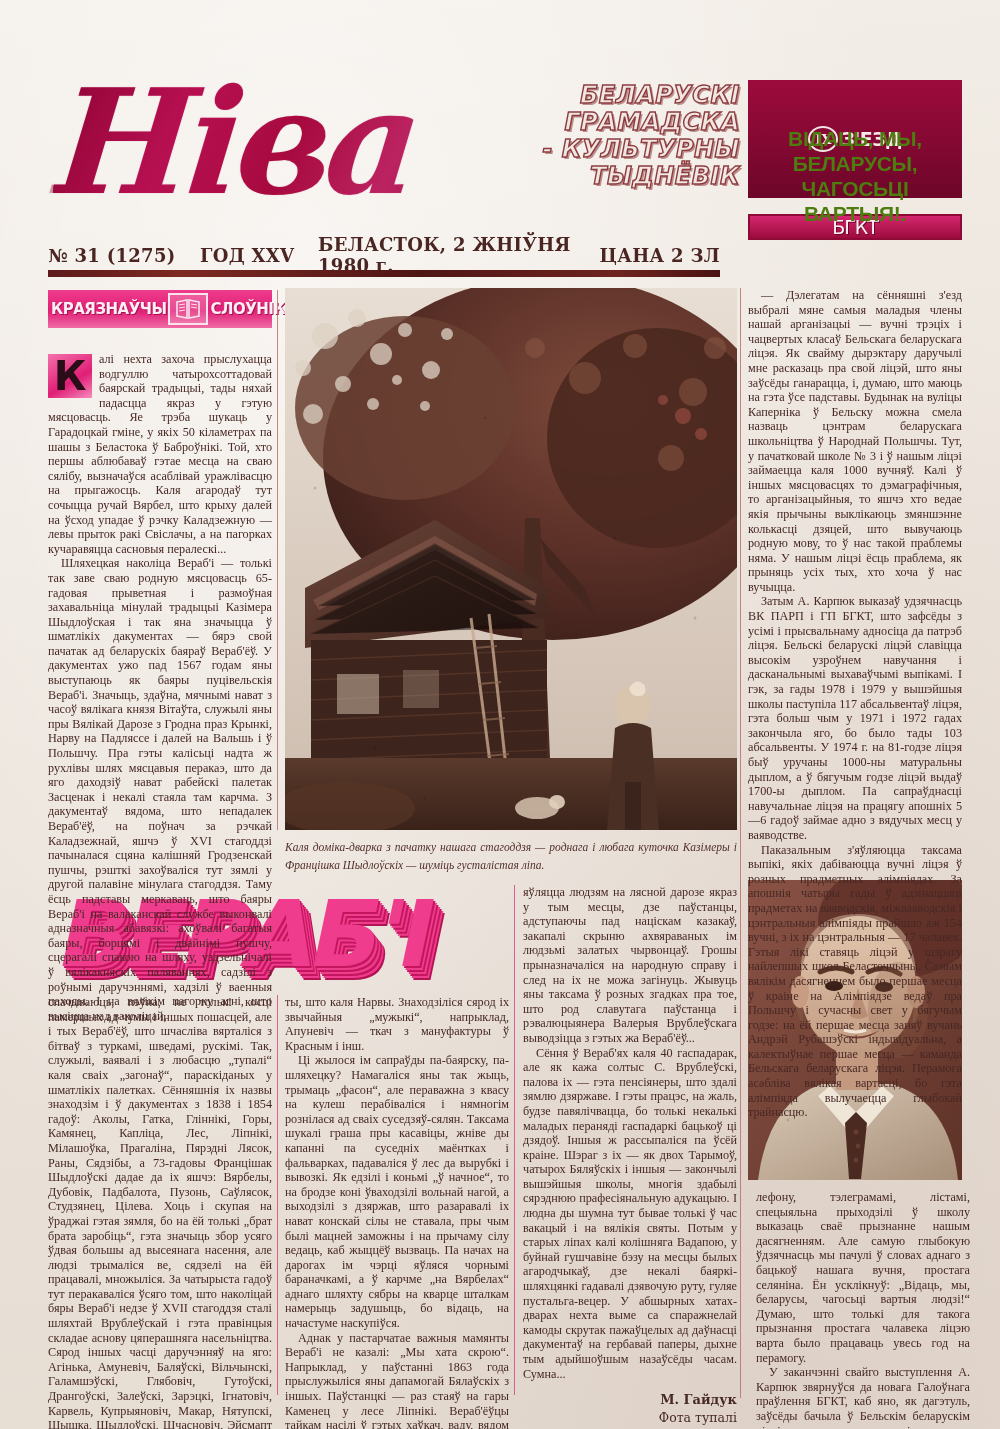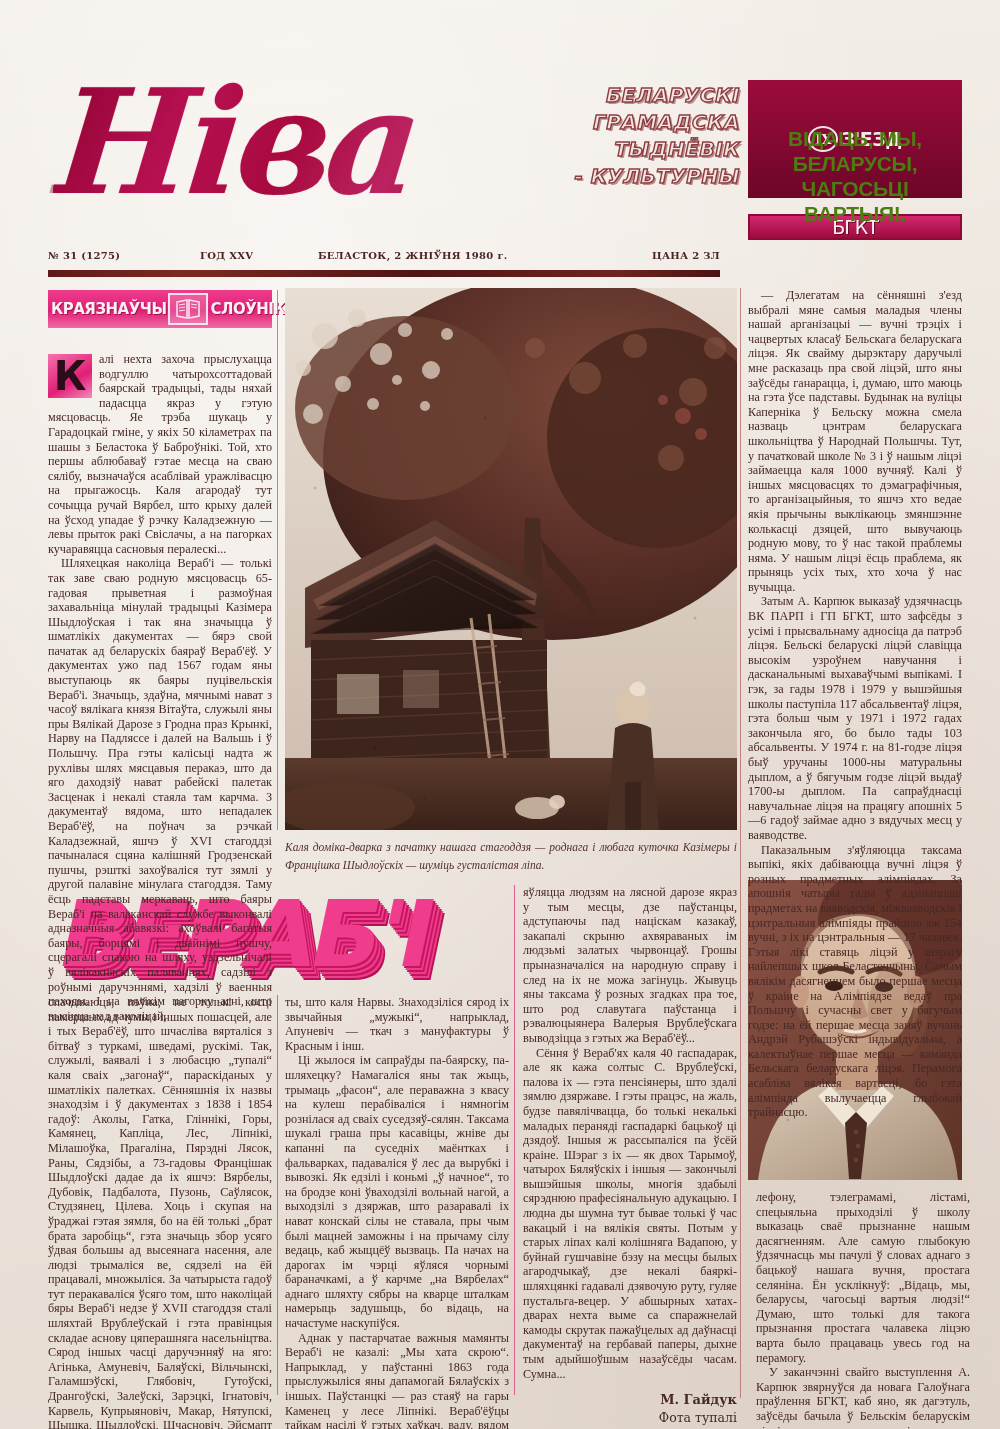--- a/index.html
+++ b/index.html
@@ -32,21 +32,21 @@
     background:linear-gradient(110deg,#a3073f 0%,#e21b6e 28%,#c7114f 52%,#e83b86 74%,#a8063f 100%);
     -webkit-background-clip:text;background-clip:text;
     -webkit-text-fill-color:transparent;
     transform:skewX(-6deg);
     text-shadow:0 0 1px rgba(120,0,40,.4);
   }
   .subtitle{
     position:absolute;left:505px;top:82px;width:235px;
     text-align:right;
     font-family:"DejaVu Sans", sans-serif;
-    font-weight:700;font-style:italic;font-size:20px;line-height:27px;
+    font-weight:700;font-style:italic;font-size:24px;line-height:27px;
     letter-spacing:.5px;
     color:#f0e7e0;
     -webkit-text-stroke:1.4px #8d3b40;
     text-shadow:2px 2px 0 rgba(140,60,60,.55);
     text-transform:uppercase;
   }
   .subtitle span{display:block;}
 
   
   .congress{position:absolute;left:748px;top:80px;width:214px;}
@@ -87,21 +87,21 @@
     margin-top:12px;text-align:center;
     font-family:"Liberation Serif", serif;font-weight:700;
     font-size:12.5px;line-height:15px;color:#4a2a28;letter-spacing:.2px;
   }
   .congress .kicker span{display:block;}
 
   
   .issueline{
     position:absolute;left:48px;top:245px;width:672px;height:20px;
     display:flex;align-items:center;
-    font-family:"DejaVu Serif", serif;font-weight:700;font-size:10px;
+    font-family:"DejaVu Serif", serif;font-weight:700;font-size:18px;
     color:#4a2522;letter-spacing:.3px;
   }
   .issueline .il-no{width:152px;}
   .issueline .il-year{width:118px;}
   .issueline .il-place{flex:1;}
   .issueline .il-price{text-align:right;}
   .rule-thick{
     position:absolute;left:48px;top:270px;width:672px;height:7px;
     background:linear-gradient(90deg,#5d1a1a,#7d2a22 20%,#4f1515 55%,#6e241f 85%,#4a1312);
   }
@@ -203,22 +203,22 @@
 <div class="paper"></div>
 
 <div class="sheet">
 
   <div class="masthead">
     <div class="logo-nivа">Ніва</div>
 
     <div class="subtitle">
       <span>БЕЛАРУСКІ</span>
       <span>ГРАМАДСКА</span>
+      <span>- КУЛЬТУРНЫ</span>
       <span>ТЫДНЁВІК</span>
-      <span>- КУЛЬТУРНЫ</span>
     </div>
 
     <div class="congress">
       <div class="congress-banner">
         <div class="cb-left">
           <span class="cb-num">IX</span>
           <span class="cb-word">З'ЕЗД</span>
         </div>
         <div class="cb-right">
           <span>БГКТ</span>

